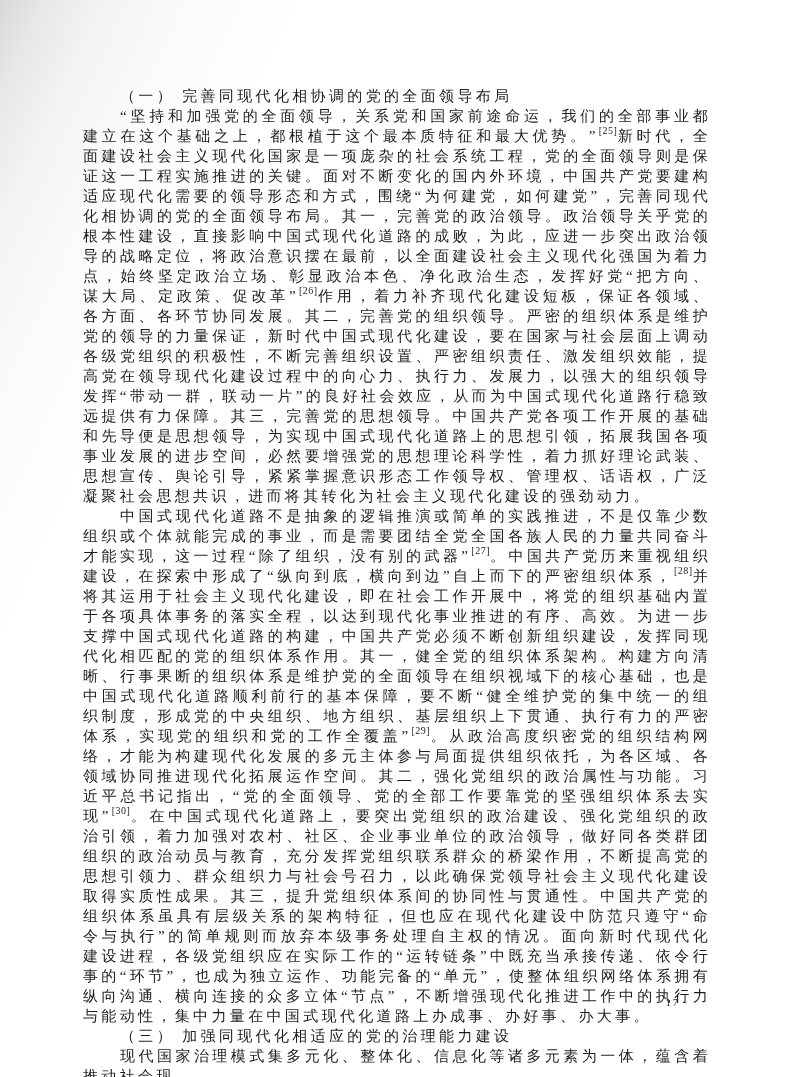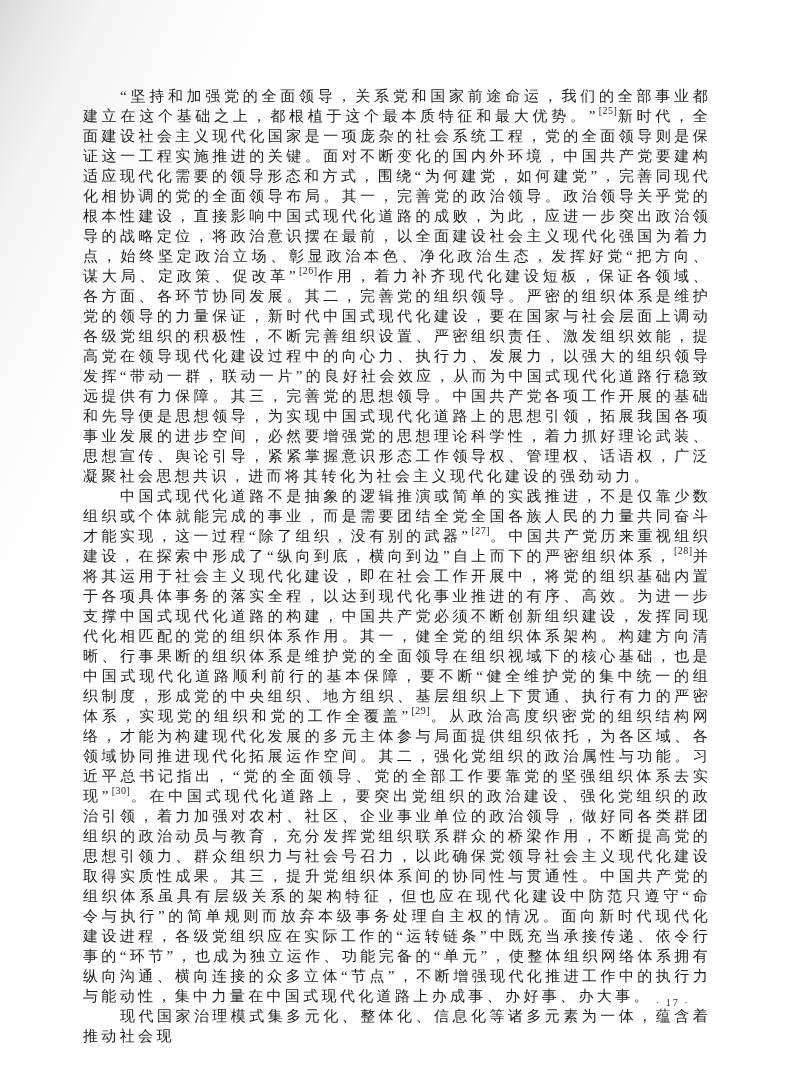--- a/index.html
+++ b/index.html
@@ -56,18 +56,20 @@
     letter-spacing: 2px;
     color: #2a2a2a;
     white-space: nowrap;
   }
 </style>
 </head>
 <body>
 
 <div class="page">
   <div class="content" id="content-root">
+      <div class="heading"><span class="text-run">（一） 完善同现代化相协调的党的全面领导布局</span></div>
       <p class="paragraph"><span class="text-run">“坚持和加强党的全面领导，关系党和国家前途命运，我们的全部事业都建立在这个基础之上，都根植于这个最本质特征和最大优势。”</span><span class="sup">[25]</span><span class="text-run">新时代，全面建设社会主义现代化国家是一项庞杂的社会系统工程，党的全面领导则是保证这一工程实施推进的关键。面对不断变化的国内外环境，中国共产党要建构适应现代化需要的领导形态和方式，围绕“为何建党，如何建党”，完善同现代化相协调的党的全面领导布局。其一，完善党的政治领导。政治领导关乎党的根本性建设，直接影响中国式现代化道路的成败，为此，应进一步突出政治领导的战略定位，将政治意识摆在最前，以全面建设社会主义现代化强国为着力点，始终坚定政治立场、彰显政治本色、净化政治生态，发挥好党“把方向、谋大局、定政策、促改革”</span><span class="sup">[26]</span><span class="text-run">作用，着力补齐现代化建设短板，保证各领域、各方面、各环节协同发展。其二，完善党的组织领导。严密的组织体系是维护党的领导的力量保证，新时代中国式现代化建设，要在国家与社会层面上调动各级党组织的积极性，不断完善组织设置、严密组织责任、激发组织效能，提高党在领导现代化建设过程中的向心力、执行力、发展力，以强大的组织领导发挥“带动一群，联动一片”的良好社会效应，从而为中国式现代化道路行稳致远提供有力保障。其三，完善党的思想领导。中国共产党各项工作开展的基础和先导便是思想领导，为实现中国式现代化道路上的思想引领，拓展我国各项事业发展的进步空间，必然要增强党的思想理论科学性，着力抓好理论武装、思想宣传、舆论引导，紧紧掌握意识形态工作领导权、管理权、话语权，广泛凝聚社会思想共识，进而将其转化为社会主义现代化建设的强劲动力。</span></p>
       <p class="paragraph"><span class="text-run">中国式现代化道路不是抽象的逻辑推演或简单的实践推进，不是仅靠少数组织或个体就能完成的事业，而是需要团结全党全国各族人民的力量共同奋斗才能实现，这一过程“除了组织，没有别的武器”</span><span class="sup">[27]</span><span class="text-run">。中国共产党历来重视组织建设，在探索中形成了“纵向到底，横向到边”自上而下的严密组织体系，</span><span class="sup">[28]</span><span class="text-run">并将其运用于社会主义现代化建设，即在社会工作开展中，将党的组织基础内置于各项具体事务的落实全程，以达到现代化事业推进的有序、高效。为进一步支撑中国式现代化道路的构建，中国共产党必须不断创新组织建设，发挥同现代化相匹配的党的组织体系作用。其一，健全党的组织体系架构。构建方向清晰、行事果断的组织体系是维护党的全面领导在组织视域下的核心基础，也是中国式现代化道路顺利前行的基本保障，要不断“健全维护党的集中统一的组织制度，形成党的中央组织、地方组织、基层组织上下贯通、执行有力的严密体系，实现党的组织和党的工作全覆盖”</span><span class="sup">[29]</span><span class="text-run">。从政治高度织密党的组织结构网络，才能为构建现代化发展的多元主体参与局面提供组织依托，为各区域、各领域协同推进现代化拓展运作空间。其二，强化党组织的政治属性与功能。习近平总书记指出，“党的全面领导、党的全部工作要靠党的坚强组织体系去实现”</span><span class="sup">[30]</span><span class="text-run">。在中国式现代化道路上，要突出党组织的政治建设、强化党组织的政治引领，着力加强对农村、社区、企业事业单位的政治领导，做好同各类群团组织的政治动员与教育，充分发挥党组织联系群众的桥梁作用，不断提高党的思想引领力、群众组织力与社会号召力，以此确保党领导社会主义现代化建设取得实质性成果。其三，提升党组织体系间的协同性与贯通性。中国共产党的组织体系虽具有层级关系的架构特征，但也应在现代化建设中防范只遵守“命令与执行”的简单规则而放弃本级事务处理自主权的情况。面向新时代现代化建设进程，各级党组织应在实际工作的“运转链条”中既充当承接传递、依令行事的“环节”，也成为独立运作、功能完备的“单元”，使整体组织网络体系拥有纵向沟通、横向连接的众多立体“节点”，不断增强现代化推进工作中的执行力与能动性，集中力量在中国式现代化道路上办成事、办好事、办大事。</span></p>
+      <div class="heading"><span class="text-run">（三） 加强同现代化相适应的党的治理能力建设</span></div>
       <p class="paragraph"><span class="text-run">现代国家治理模式集多元化、整体化、信息化等诸多元素为一体，蕴含着推动社会现</span></p>
     </div>
   <div class="page-number">· 17 ·</div>
 </div>
 
 </body></html>

